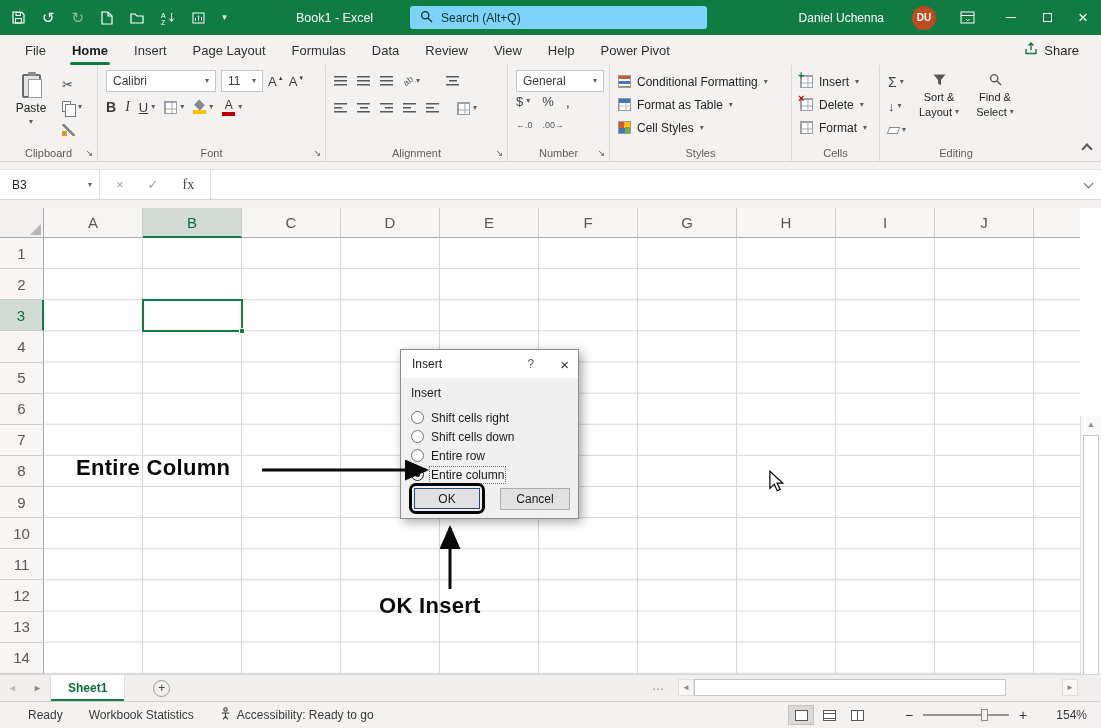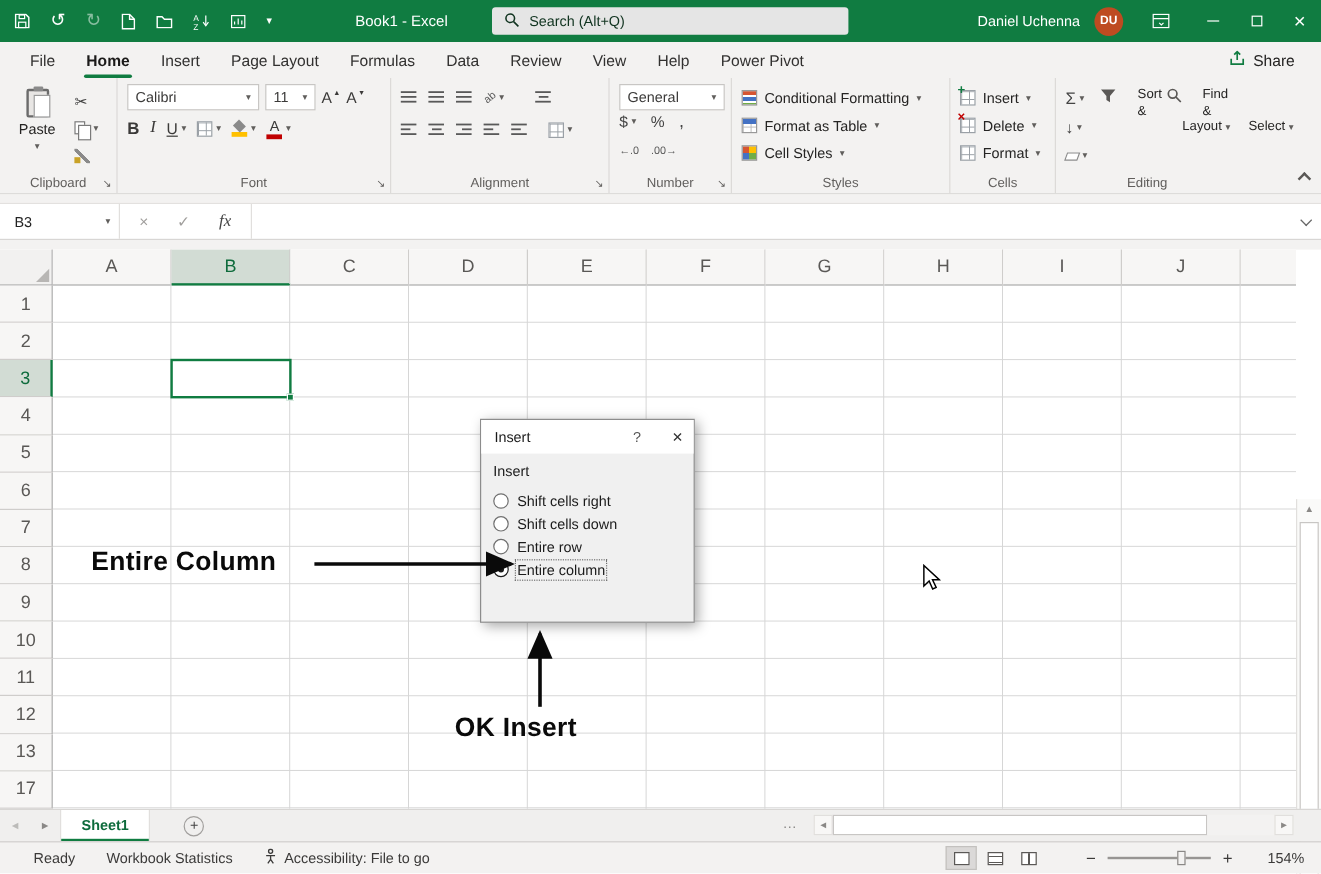--- a/index.html
+++ b/index.html
@@ -5,23 +5,23 @@
 *{margin:0;padding:0;box-sizing:border-box}
 body{font-family:"Liberation Sans",sans-serif;width:1101px;height:728px;overflow:hidden;background:#fff}
 #app{position:relative;width:1101px;height:728px;background:#fff}
 
 
 .titlebar{position:absolute;top:0;left:0;right:0;height:35px;background:#107C41;color:#fff}
 .qat{position:absolute;left:12px;top:0;height:35px;display:flex;align-items:center;gap:17px}
 .qicon{display:inline-flex;align-items:center;justify-content:center;font-size:15px;line-height:1;color:#fff}
 .qicon.dim{opacity:.5}
 .doc-title{position:absolute;left:296px;top:0;height:35px;display:flex;align-items:center;font-size:12.5px}
-.searchbox{position:absolute;left:410px;top:6px;width:297px;height:23px;background:#e5e5e5;border-radius:3px;display:flex;align-items:center;gap:8px;padding:0 10px;color:#10331F;font-size:12px}
+.searchbox{position:absolute;left:410px;top:6px;width:297px;height:23px;background:#7dd3fc;border-radius:3px;display:flex;align-items:center;gap:8px;padding:0 10px;color:#10331F;font-size:12px}
 .tb-right{position:absolute;right:0;top:0;height:35px;display:flex;align-items:center}
-.uname{font-size:12px;margin-right:12px}
+.uname{font-size:12px;margin-right:28px}
 .avatar{width:24px;height:24px;border-radius:50%;background:#BE4B21;color:#fff;font-size:10px;font-weight:700;display:flex;align-items:center;justify-content:center;margin-right:24px}
 .winbtn{width:36px;height:35px;display:flex;align-items:center;justify-content:center;font-size:17px;font-weight:300;color:#fff}
 .min-line{width:10px;height:1px;background:#fff}
 .max-box{width:9px;height:9px;border:1px solid #fff}
 
 
 .tabrow{position:absolute;top:35px;left:0;right:0;height:30px;background:#F3F2F1;display:flex;align-items:stretch;padding-left:12px}
 .tab{padding:0 13px;display:flex;align-items:center;font-size:13px;color:#323130;position:relative}
 .tab.active{font-weight:700;color:#1B1A19}
 .tab.active::after{content:"";position:absolute;left:11px;right:11px;bottom:0;height:3px;background:#107C41;border-radius:2px}
@@ -89,34 +89,34 @@
 
 
 .srow{display:flex;align-items:center;gap:6px;height:23px;font-size:12px;color:#252423}
 .ic-cf{width:13px;height:13px;border:1px solid #999;background:linear-gradient(#D65532 0 3px,#fff 3px 5px,#4472C4 5px 8px,#fff 8px 10px,#70AD47 10px 13px)}
 .ic-fat{width:13px;height:13px;border:1px solid #999;background:linear-gradient(#4472C4 0 4px,#fff 4px);background-color:#fff;background-image:linear-gradient(#4472C4 0 4px,transparent 4px),linear-gradient(to right,#bbb 1px,transparent 1px),linear-gradient(to bottom,#bbb 1px,transparent 1px);background-size:13px 13px,6.5px 6.5px,6.5px 6.5px}
 .ic-cs{width:13px;height:13px;border:1px solid #999;background:conic-gradient(#FFC000 0 25%,#70AD47 0 50%,#4472C4 0 75%,#D65532 0)}
 
 
 .g-edit{display:flex;gap:10px}
 .edit-col{display:flex;flex-direction:column;gap:6px;padding-top:3px}
-.tallbtn{width:46px;display:flex;font-size:11px;color:#252423;gap:17px;padding-top:3px;line-height:1.25}
+.tallbtn{width:46px;display:flex;flex-direction:column;align-items:center;font-size:11px;color:#252423;gap:1px;padding-top:3px;line-height:1.25}
 .l2{display:flex;align-items:center;gap:3px}
 .ic-eraser{width:11px;height:7px;background:#fff;border:1px solid #8a8a8a;transform:skewX(-20deg)}
 .chev-up{position:absolute;right:10px;bottom:8px;width:8px;height:8px;border-left:2px solid #5A5856;border-top:2px solid #5A5856;transform:rotate(45deg)}
 
 
 .fbar{position:absolute;top:162px;left:0;right:0;height:46px;background:#F3F2F1}
 .fbar-bar{position:absolute;top:7px;height:31px;left:0;right:0;background:#fff;border-top:1px solid #E3E1DF;border-bottom:1px solid #D8D6D4;display:flex;align-items:stretch}
 .namebox{width:100px;display:flex;align-items:center;padding-left:12px;font-size:12px;color:#222;border-right:1px solid #E1DFDD}
 .namebox .dd{margin-left:auto;margin-right:7px}
 .fx-zone{display:flex;align-items:center;gap:24px;padding:0 16px;border-right:1px solid #E1DFDD}
 .fx-x{color:#A19F9D;font-size:13px}
 .fx-check{color:#A19F9D;font-size:13px}
-.fx-fx{font-family:"Liberation Serif",serif;font-style:italic;font-size:14px;color:#444}
+.fx-fx{font-family:"Liberation Serif",serif;font-size:14px;color:#444}
 .fx-input{flex:1}
 .fbar-chev{width:26px;display:flex;align-items:center;justify-content:center}
 .chev-down{width:7px;height:7px;border-right:1.5px solid #666;border-bottom:1.5px solid #666;transform:rotate(45deg);margin-top:-3px}
 
 
 .grid{position:absolute;top:208px;left:0;width:1080px;height:466px;background:#fff}
 .corner{position:absolute;left:0;top:0;width:44px;height:30px;background:#F2F1F0;border-right:1px solid #ABABAB;border-bottom:1px solid #ABABAB}
 .corner::after{content:"";position:absolute;right:2px;bottom:2px;border-left:11px solid transparent;border-bottom:11px solid #B8B6B4}
 .colheads{position:absolute;left:44px;top:0;width:1036px;height:30px;display:flex}
 .ch{width:99px;display:flex;align-items:center;justify-content:center;font-size:15px;color:#5A5856;background:#F7F6F5;border-right:1px solid #CFCDCB;border-bottom:1px solid #ABABAB}
@@ -515,21 +515,21 @@
       <div class="rh">4</div>
       <div class="rh">5</div>
       <div class="rh">6</div>
       <div class="rh">7</div>
       <div class="rh">8</div>
       <div class="rh">9</div>
       <div class="rh">10</div>
       <div class="rh">11</div>
       <div class="rh">12</div>
       <div class="rh">13</div>
-      <div class="rh">17</div>
+      <div class="rh">14</div>
     </div>
     <div class="cells"></div>
     <div class="selbox">
         <span class="handle"></span>
       </div>
     <div class="vscroll">
       <div class="vs-arrow">▲</div>
       <div class="vs-thumb"></div>
 
     </div>
@@ -552,20 +552,26 @@
         <span class="lbl">Shift cells down</span>
       </div>
       <div class="opt">
         <span class="radio"></span>
         <span class="lbl">Entire row</span>
       </div>
       <div class="opt">
         <span class="radio on"></span>
         <span class="lbl focused">Entire column</span>
       </div>
+    </div>
+    <div class="dlg-btns">
+      <span class="ok-ring">
+        <span class="btn btn-ok">OK</span>
+      </span>
+      <span class="btn btn-cancel">Cancel</span>
     </div>
   </div>
 
   <div class="ann ann1">Entire Column</div>
   <div class="ann ann2">OK Insert</div>
   <svg class="overlay-arrows" width="1101" height="728">
     <defs>
       <marker id="ah" markerWidth="9" markerHeight="8" refX="7" refY="3.5" orient="auto">
           <path d="M0,0 L8,3.5 L0,7 Z" fill="#0A0A0A"></path>
         </marker>
@@ -594,21 +600,21 @@
   </div>
 
   <footer class="statusbar">
     <span>Ready</span>
     <span>Workbook Statistics</span>
     <span class="sb-access">
       <span><svg width="11" height="13">
             <circle cx="5.5" cy="2.4" r="1.7" fill="none" stroke="#3B3A39" stroke-width="1.1"></circle>
             <path d="M1.8 6 h7.4 M5.5 6 v3.2 M5.5 9.2 L3.2 12.4 M5.5 9.2 L7.8 12.4" fill="none" stroke="#3B3A39" stroke-width="1.1"></path>
           </svg></span>
-      <span>Accessibility: File to go</span>
+      <span>Accessibility: Ready to go</span>
     </span>
     <span class="sb-right">
       <span class="vbtn active">
           <span class="v-ic"></span>
         </span>
       <span class="vbtn">
           <span class="v-ic layout"></span>
         </span>
       <span class="vbtn">
           <span class="v-ic break"></span>

